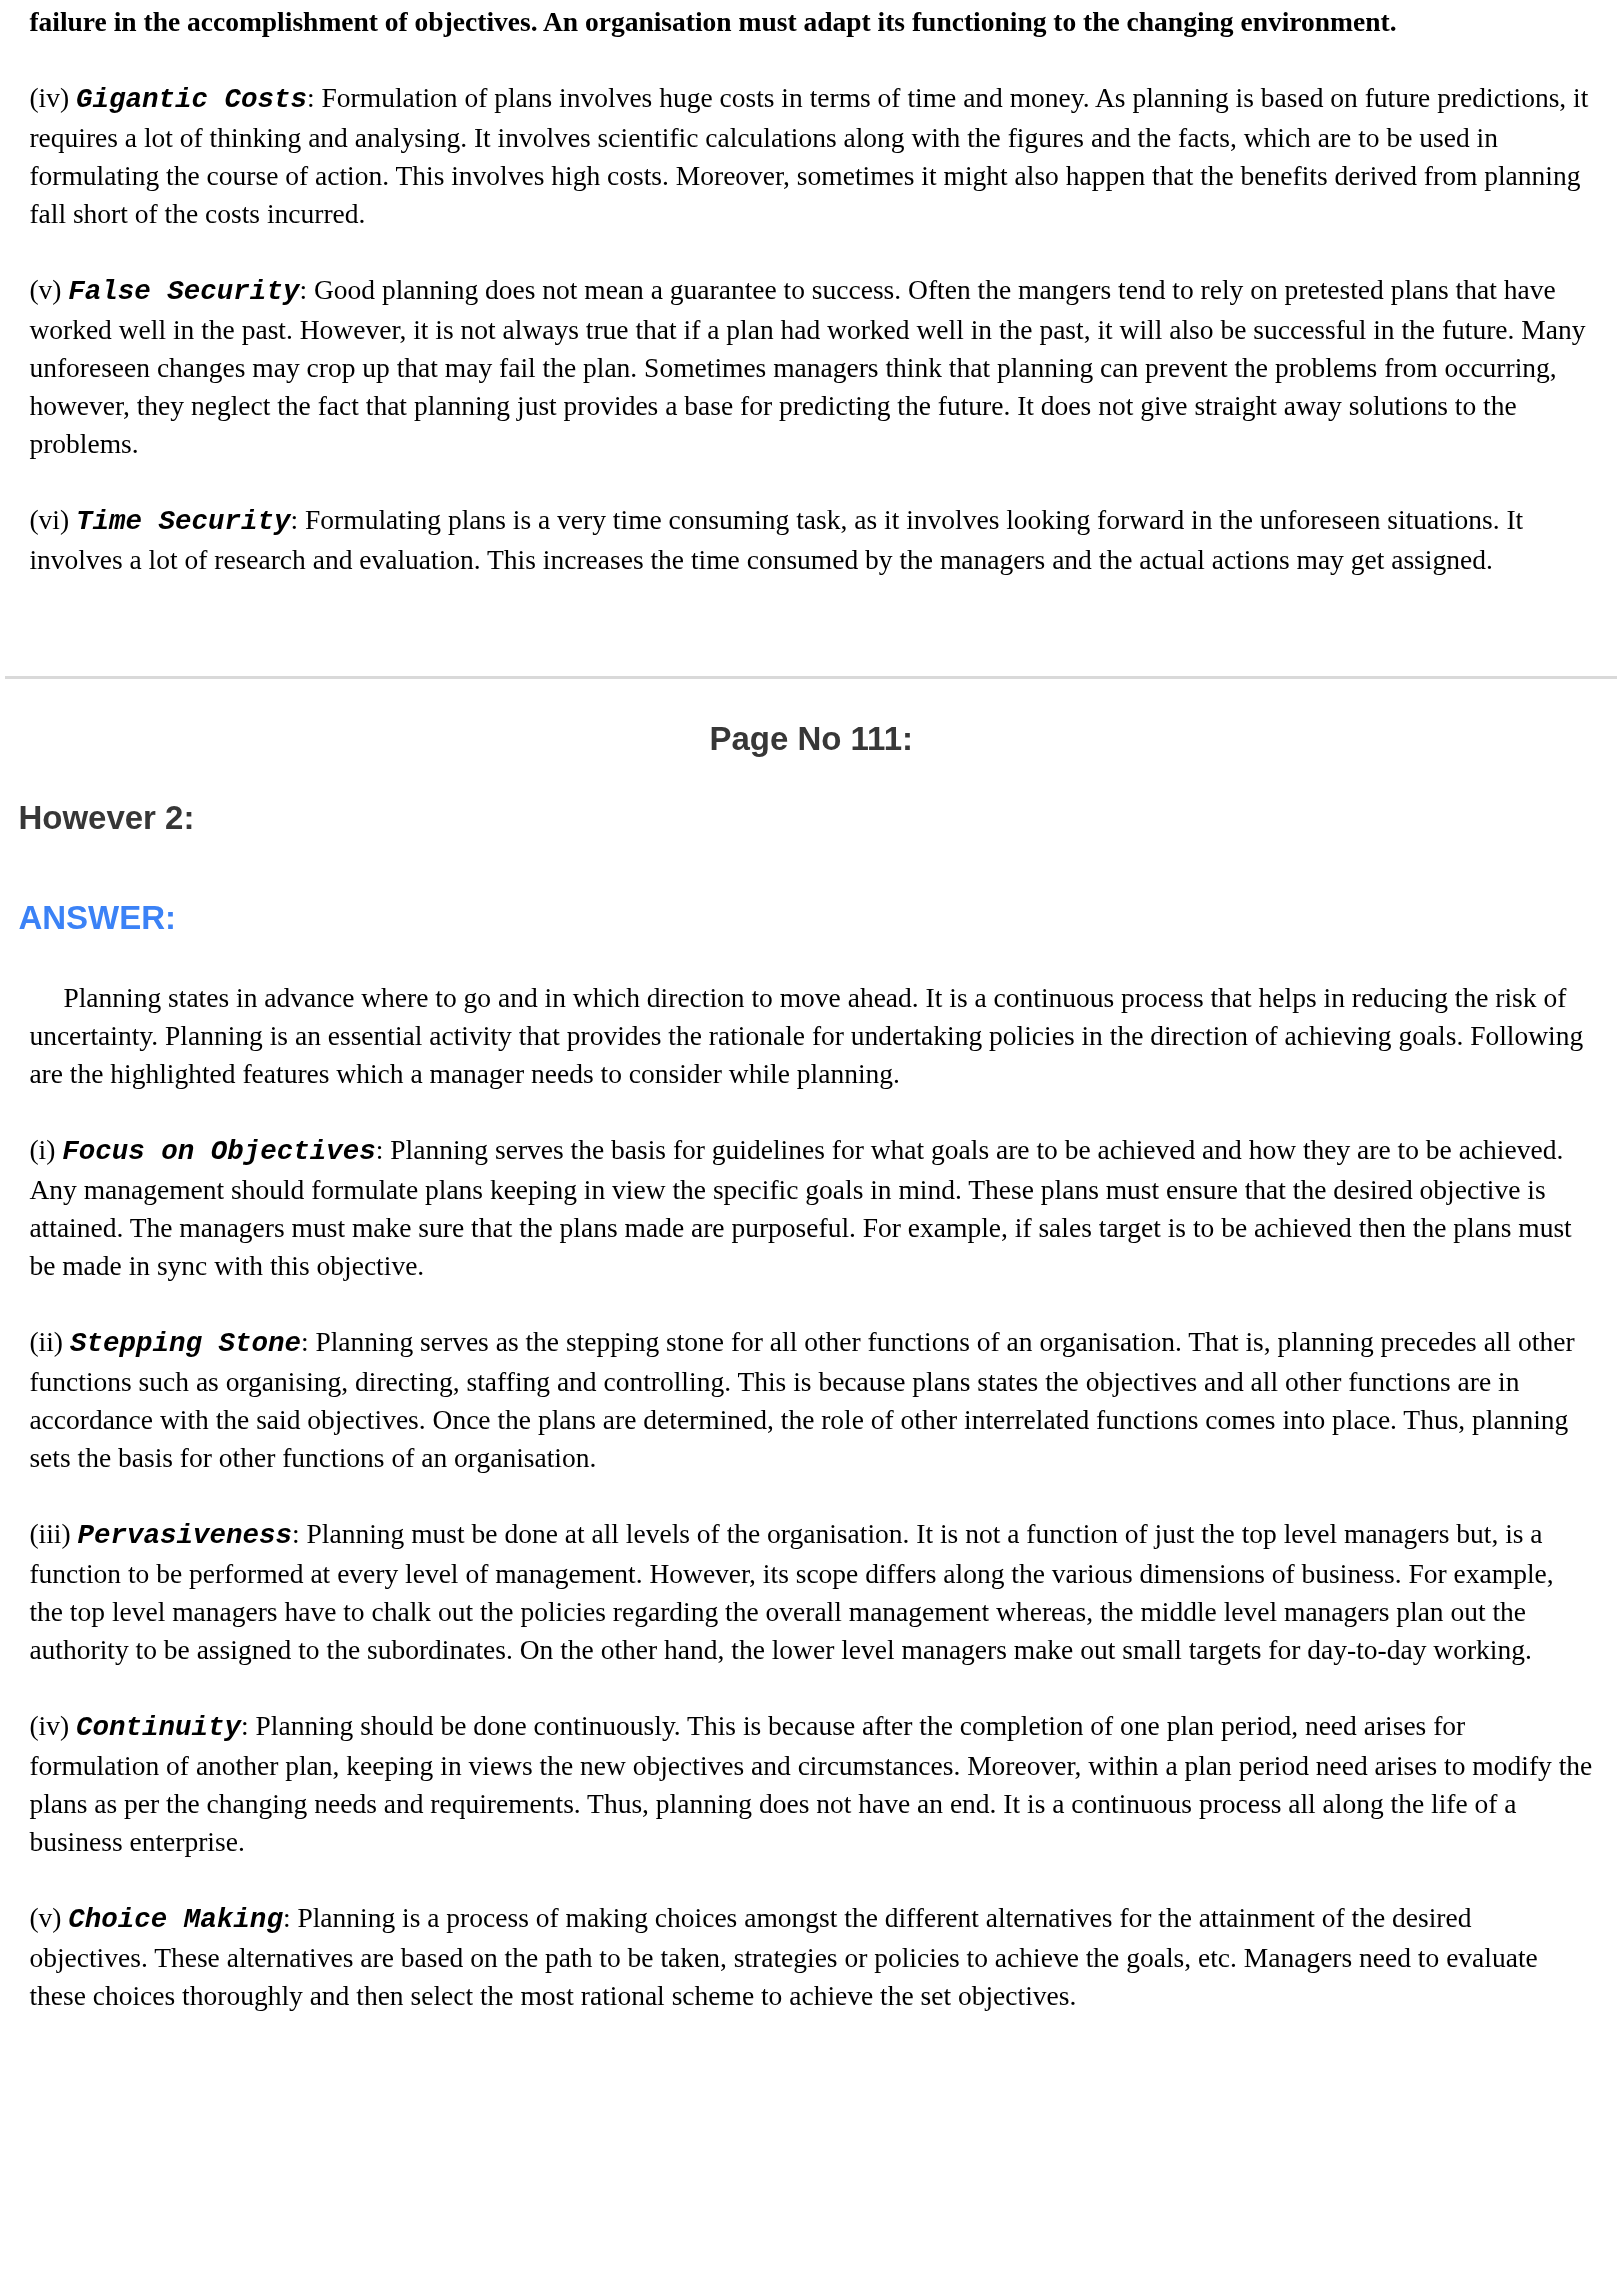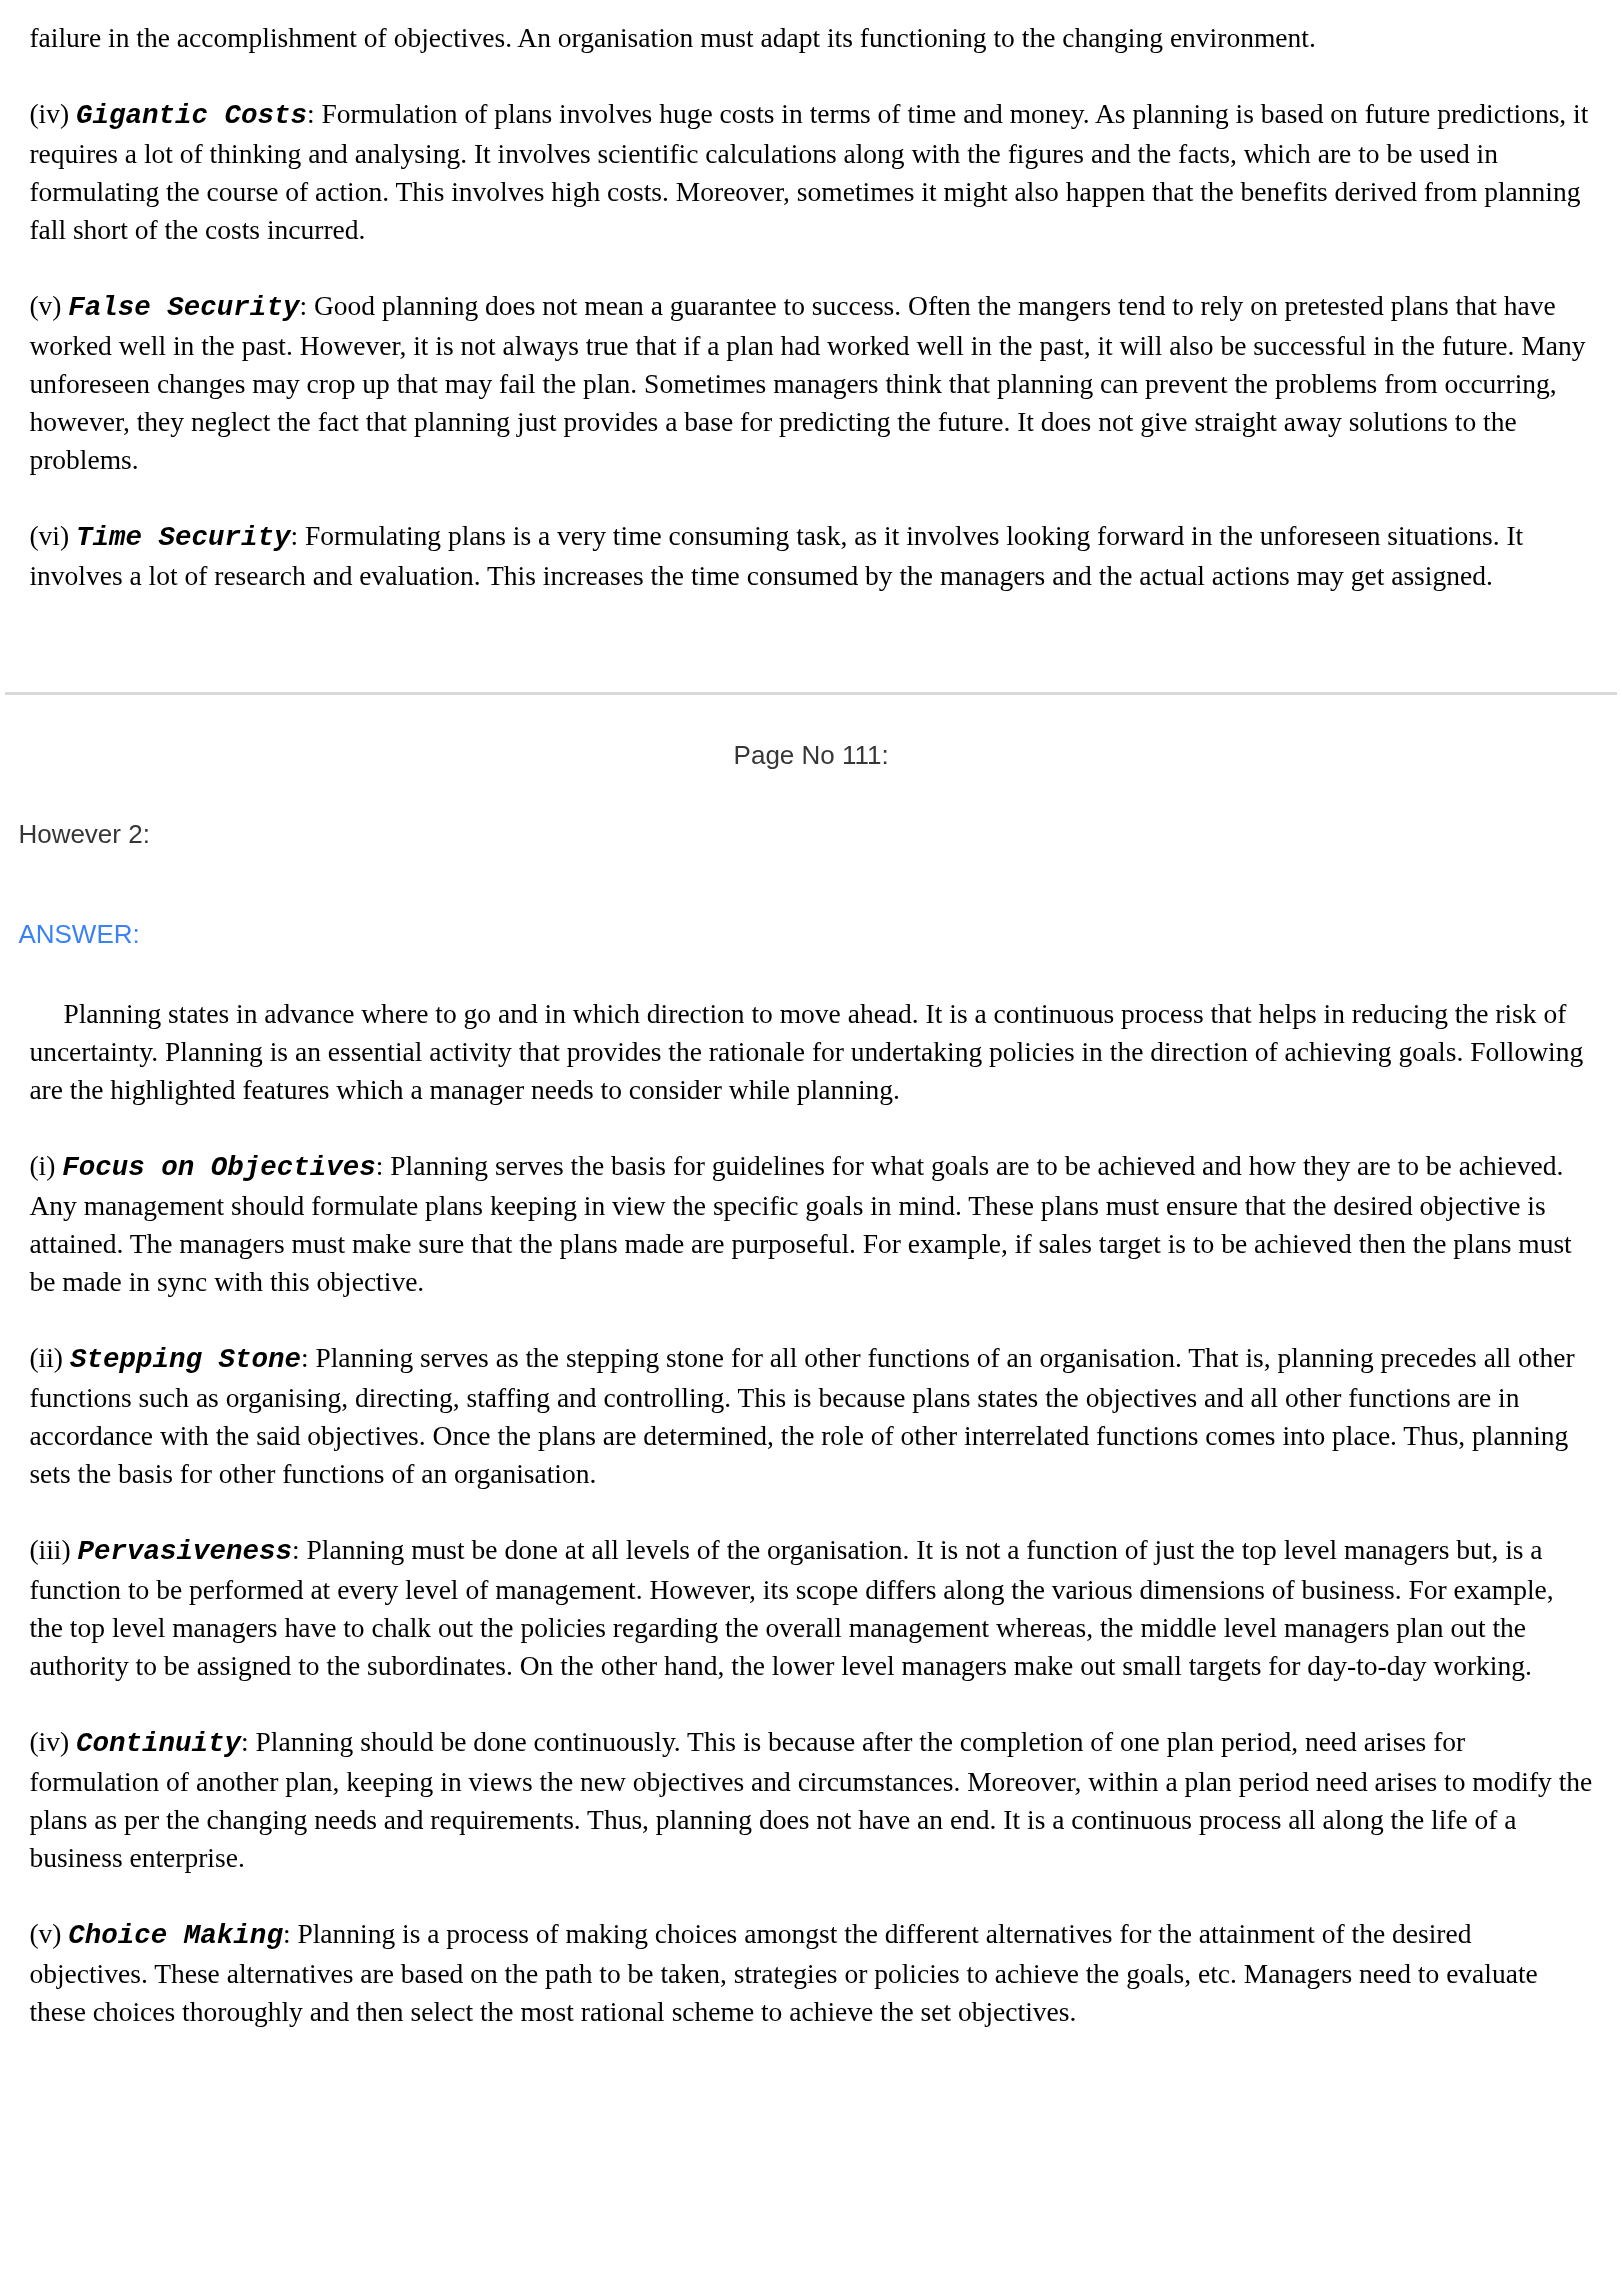--- a/index.html
+++ b/index.html
@@ -9,33 +9,33 @@
     box-sizing: border-box;
     padding: 2.6px 29px 0 29.4px;
     background: #ffffff;
     font-family: "Liberation Serif", serif;
     font-size: 27.5px;
     line-height: 38px;
     color: #000000;
     overflow: hidden;
   }
   .para { margin: 38px 0 0 0; }
-  .para.first { margin-top: 16px; }
+  .para.first { margin-top: 0; font-weight: bold; }
   .indent { text-indent: 34px; }
   .term { font-weight: bold; font-style: italic; font-family: Liberation Mono, monospace; }
   .divider {
     border: none;
     height: 3.3px;
     background: #d9d9d9;
     margin: 97px -23.6px 0 -24px;
   }
   .heading {
     font-family: "Liberation Sans", sans-serif;
-    font-weight: normal;
-    font-size: 26px;
+    font-weight: bold;
+    font-size: 33px;
     line-height: 38px;
     color: #373737;
   }
   .page-heading { text-align: center; margin-top: 41px; }
   .q-heading { margin: 41px 0 0 -11px; }
   .q-text { margin-top: 31px; }
   .a-heading { margin: 62px 0 0 -11px; color: #3b82f6; }
   .a-intro { margin-top: 42px; }
 </style>
 </head>

